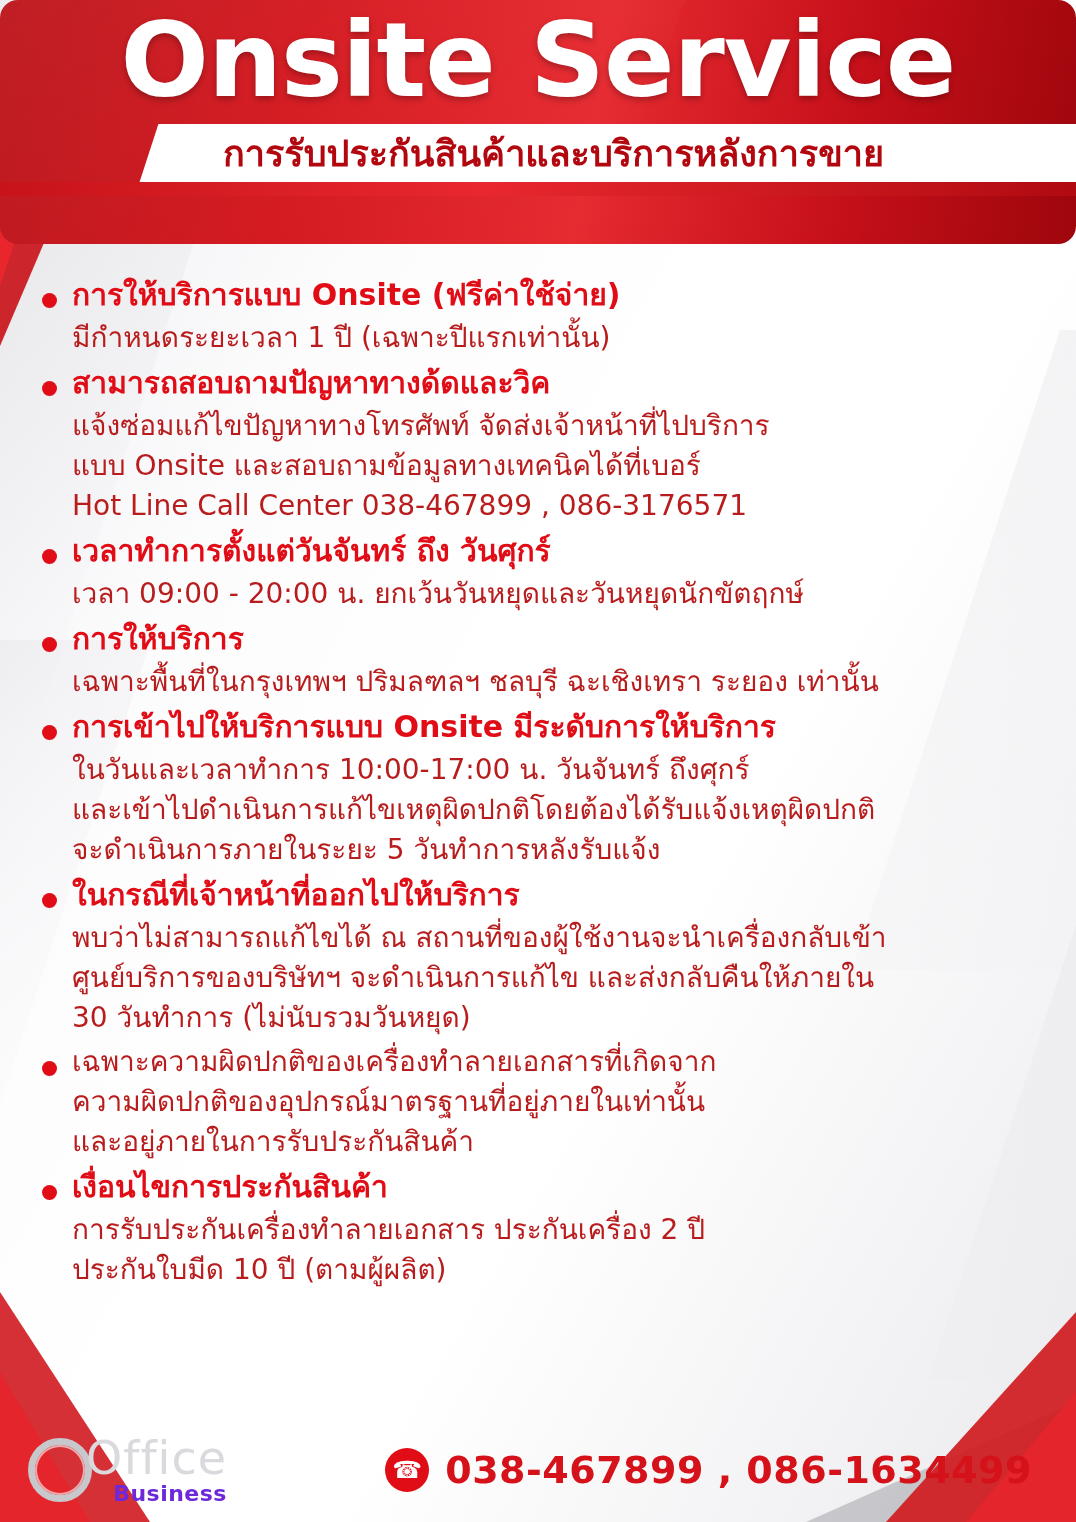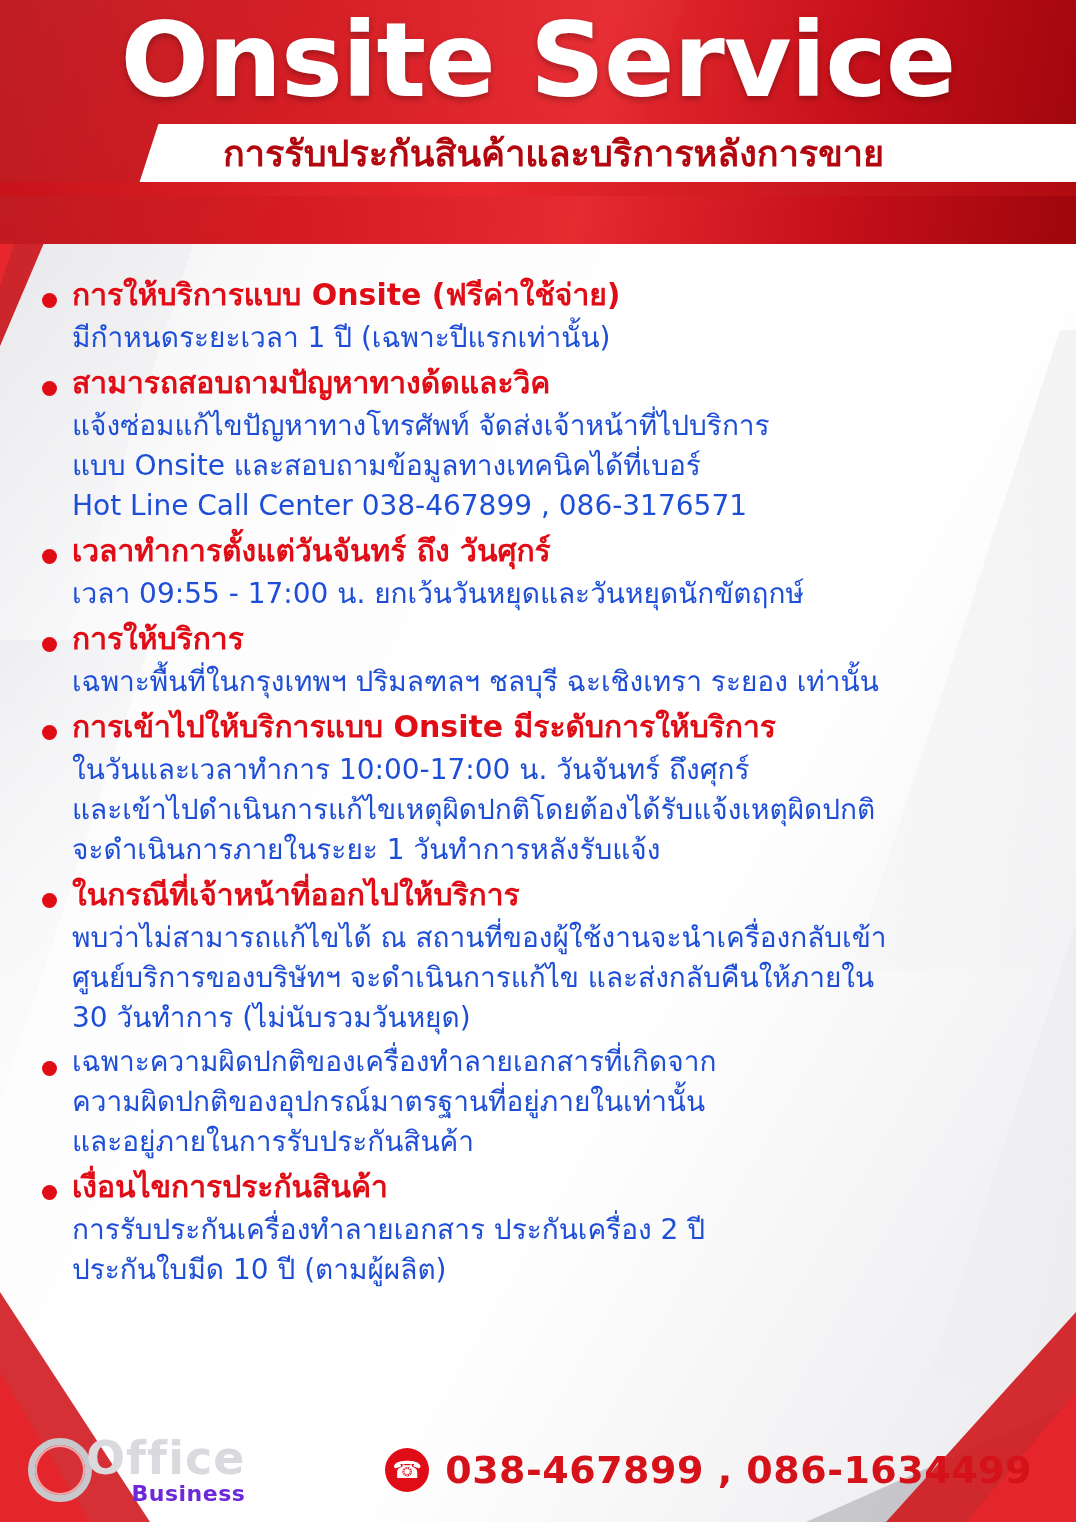--- a/index.html
+++ b/index.html
@@ -100,20 +100,21 @@
   }
 
   
   .header {
     position: relative;
     z-index: 5;
     height: 244px;
     background:
       linear-gradient(100deg, #b9080f 0%, #d31219 28%, #e62a30 55%, #c6101a 78%, #9e060c 100%);
     overflow: hidden;
+    border-radius: 18px;
   }
   .header::after {
     content: "";
     position: absolute;
     left: -10%;
     top: -40px;
     width: 70%;
     height: 300px;
     background: linear-gradient(120deg, rgba(255,255,255,.10), rgba(255,255,255,0));
     transform: skewX(-20deg);
@@ -202,21 +203,21 @@
   }
   .item-body { flex: 1 1 auto; min-width: 0; }
   .item-head {
     color: #e10d16;
     font-weight: 700;
     font-size: 30px;
     line-height: 42px;
     margin: 0 0 2px 0;
   }
   .item-line {
-    color: #1d4ed8;
+    color: #b91c1c;
     font-size: 28px;
     line-height: 40px;
     margin: 0;
     white-space: nowrap;
   }
 
   
   .footer {
     position: absolute;
     left: 0; right: 0; bottom: 0;
@@ -237,21 +238,21 @@
     width: 64px;
     height: 64px;
     border-radius: 50%;
     border: 7px solid #c7c7cc;
     margin-right: -6px;
     box-shadow: inset 0 0 0 2px rgba(255,255,255,.6);
   }
   .logo-text { display: flex; flex-direction: column; line-height: 1; }
   .logo-office {
     font-size: 46px;
-    font-weight: 700;
+    font-weight: 400;
     color: #d9d9de;
     letter-spacing: 1px;
   }
   .logo-business {
     font-size: 22px;
     font-weight: 700;
     color: #6d28d9;
     letter-spacing: .5px;
     margin-top: 2px;
     text-align: right;
@@ -316,39 +317,39 @@
       <p class="item-line">แจ้งซ่อมแก้ไขปัญหาทางโทรศัพท์ จัดส่งเจ้าหน้าที่ไปบริการ</p>
       <p class="item-line">แบบ Onsite และสอบถามข้อมูลทางเทคนิคได้ที่เบอร์</p>
       <p class="item-line">Hot Line Call Center 038-467899 , 086-3176571</p>
     </div>
   </section>
 
   <section class="item">
     <div class="bullet"><span class="bullet-dot"></span></div>
     <div class="item-body">
       <p class="item-head">เวลาทำการตั้งแต่วันจันทร์ ถึง วันศุกร์</p>
-      <p class="item-line">เวลา 09:55 - 17:00 น. ยกเว้นวันหยุดและวันหยุดนักขัตฤกษ์</p>
+      <p class="item-line">เวลา 09:00 - 20:00 น. ยกเว้นวันหยุดและวันหยุดนักขัตฤกษ์</p>
     </div>
   </section>
 
   <section class="item">
     <div class="bullet"><span class="bullet-dot"></span></div>
     <div class="item-body">
       <p class="item-head">การให้บริการ</p>
       <p class="item-line">เฉพาะพื้นที่ในกรุงเทพฯ ปริมลฑลฯ ชลบุรี ฉะเชิงเทรา ระยอง เท่านั้น</p>
     </div>
   </section>
 
   <section class="item">
     <div class="bullet"><span class="bullet-dot"></span></div>
     <div class="item-body">
       <p class="item-head">การเข้าไปให้บริการแบบ Onsite มีระดับการให้บริการ</p>
       <p class="item-line">ในวันและเวลาทำการ 10:00-17:00 น. วันจันทร์ ถึงศุกร์</p>
       <p class="item-line">และเข้าไปดำเนินการแก้ไขเหตุผิดปกติโดยต้องได้รับแจ้งเหตุผิดปกติ</p>
-      <p class="item-line">จะดำเนินการภายในระยะ 1 วันทำการหลังรับแจ้ง</p>
+      <p class="item-line">จะดำเนินการภายในระยะ 5 วันทำการหลังรับแจ้ง</p>
     </div>
   </section>
 
   <section class="item">
     <div class="bullet"><span class="bullet-dot"></span></div>
     <div class="item-body">
       <p class="item-head">ในกรณีที่เจ้าหน้าที่ออกไปให้บริการ</p>
       <p class="item-line">พบว่าไม่สามารถแก้ไขได้ ณ สถานที่ของผู้ใช้งานจะนำเครื่องกลับเข้า</p>
       <p class="item-line">ศูนย์บริการของบริษัทฯ จะดำเนินการแก้ไข และส่งกลับคืนให้ภายใน</p>
       <p class="item-line">30 วันทำการ (ไม่นับรวมวันหยุด)</p>

